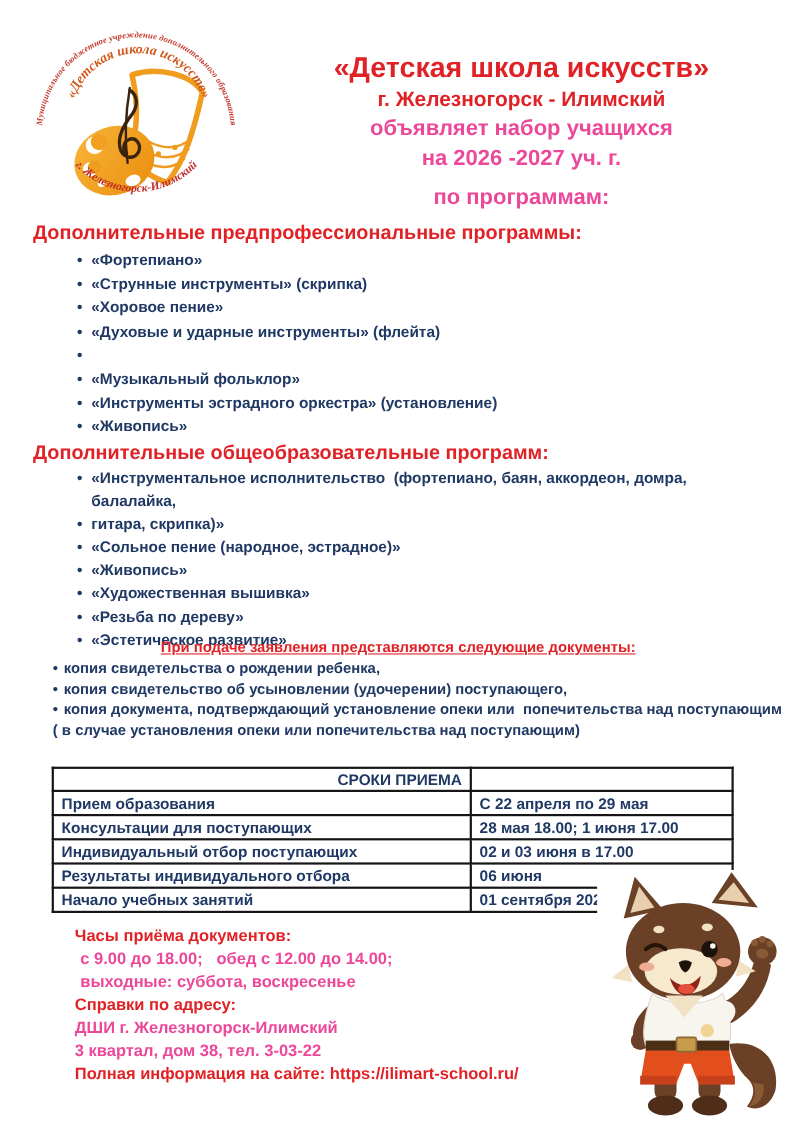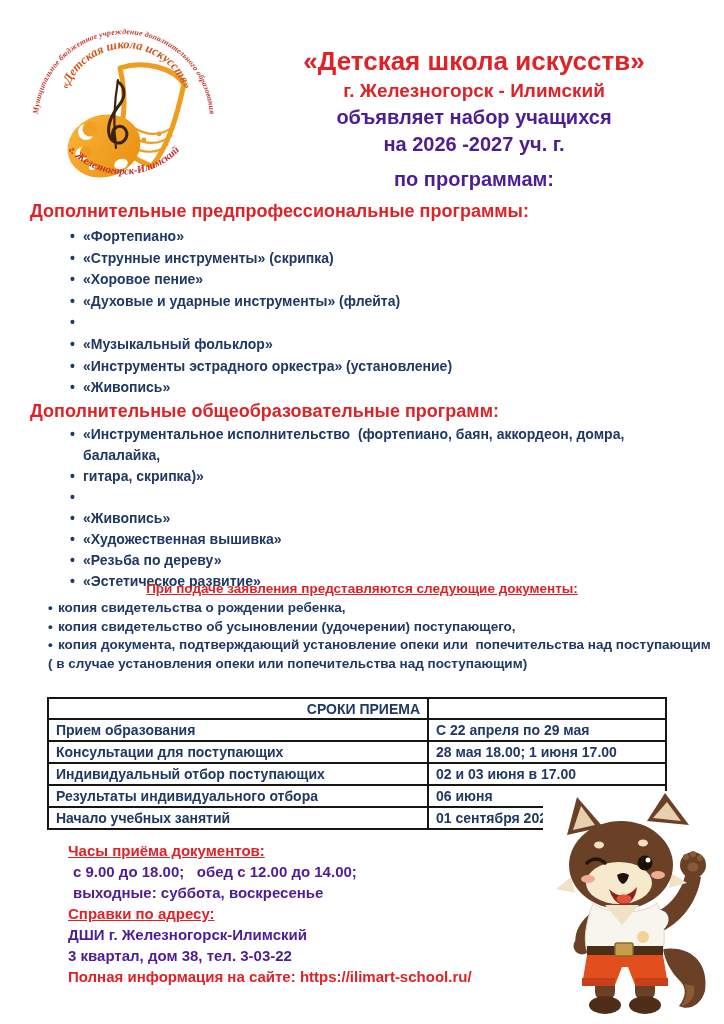--- a/index.html
+++ b/index.html
@@ -2,21 +2,21 @@
 <html><head>
 <meta charset="utf-8">
 <style>
   html,body{margin:0;padding:0;background:#888;}
   #page{
     position:relative;width:724px;height:1024px;margin:0 auto;background:#ffffff;
     overflow:hidden;font-family:"Liberation Sans",sans-serif;font-weight:700;
   }
   .abs{position:absolute;}
   .red{color:#e02226;}
-  .navy{color:#4c1d95;}
+  .navy{color:#ec4899;}
   .pre{white-space:pre-wrap;}
 
   
   .logo{left:20px;top:24px;width:208px;height:188px;}
 
   
   .title-block{left:240px;top:44px;width:468px;text-align:center;}
   .title-main{font-size:26px;line-height:34px;}
   .title-city{font-size:19px;line-height:26px;}
   .title-line{font-size:20px;line-height:27px;}
@@ -43,21 +43,21 @@
   
   table.sched{position:absolute;left:47px;top:697px;width:620px;border-collapse:collapse;table-layout:fixed;}
   table.sched td{border:2px solid #151515;font-size:14px;color:#1f3864;padding:1px 7px;vertical-align:middle;}
   table.sched td.c1{width:364px;}
   table.sched tr{height:22px;}
   table.sched tr.hrow{height:21px;}
   td.hcell{text-align:right;color:#e02226;padding-right:5px;}
 
   
   .footer{left:68px;top:840px;font-size:15px;line-height:21px;}
-  .footer .u{text-decoration:underline;}
+  .footer .u{}
   .footer .ind{padding-left:5px;}
 
   
   .fox-wrap{left:543px;top:791px;width:172px;height:226px;background:#ffffff;}
 </style>
 </head>
 <body>
 
 <div id="page">
 
@@ -149,20 +149,21 @@
     <div class="li">
         <span class="bullet"></span>
         <span class="pre">«Инструментальное исполнительство  (фортепиано, баян, аккордеон, домра, балалайка,</span>
       </div>
     <div class="li">
         <span class="bullet"></span>
         <span class="pre">гитара, скрипка)»</span>
       </div>
     <div class="li">
         <span class="bullet"></span>
+        <span class="pre">«Сольное пение (народное, эстрадное)»</span>
       </div>
     <div class="li">
         <span class="bullet"></span>
         <span class="pre">«Живопись»</span>
       </div>
     <div class="li">
         <span class="bullet"></span>
         <span class="pre">«Художественная вышивка»</span>
       </div>
     <div class="li">

